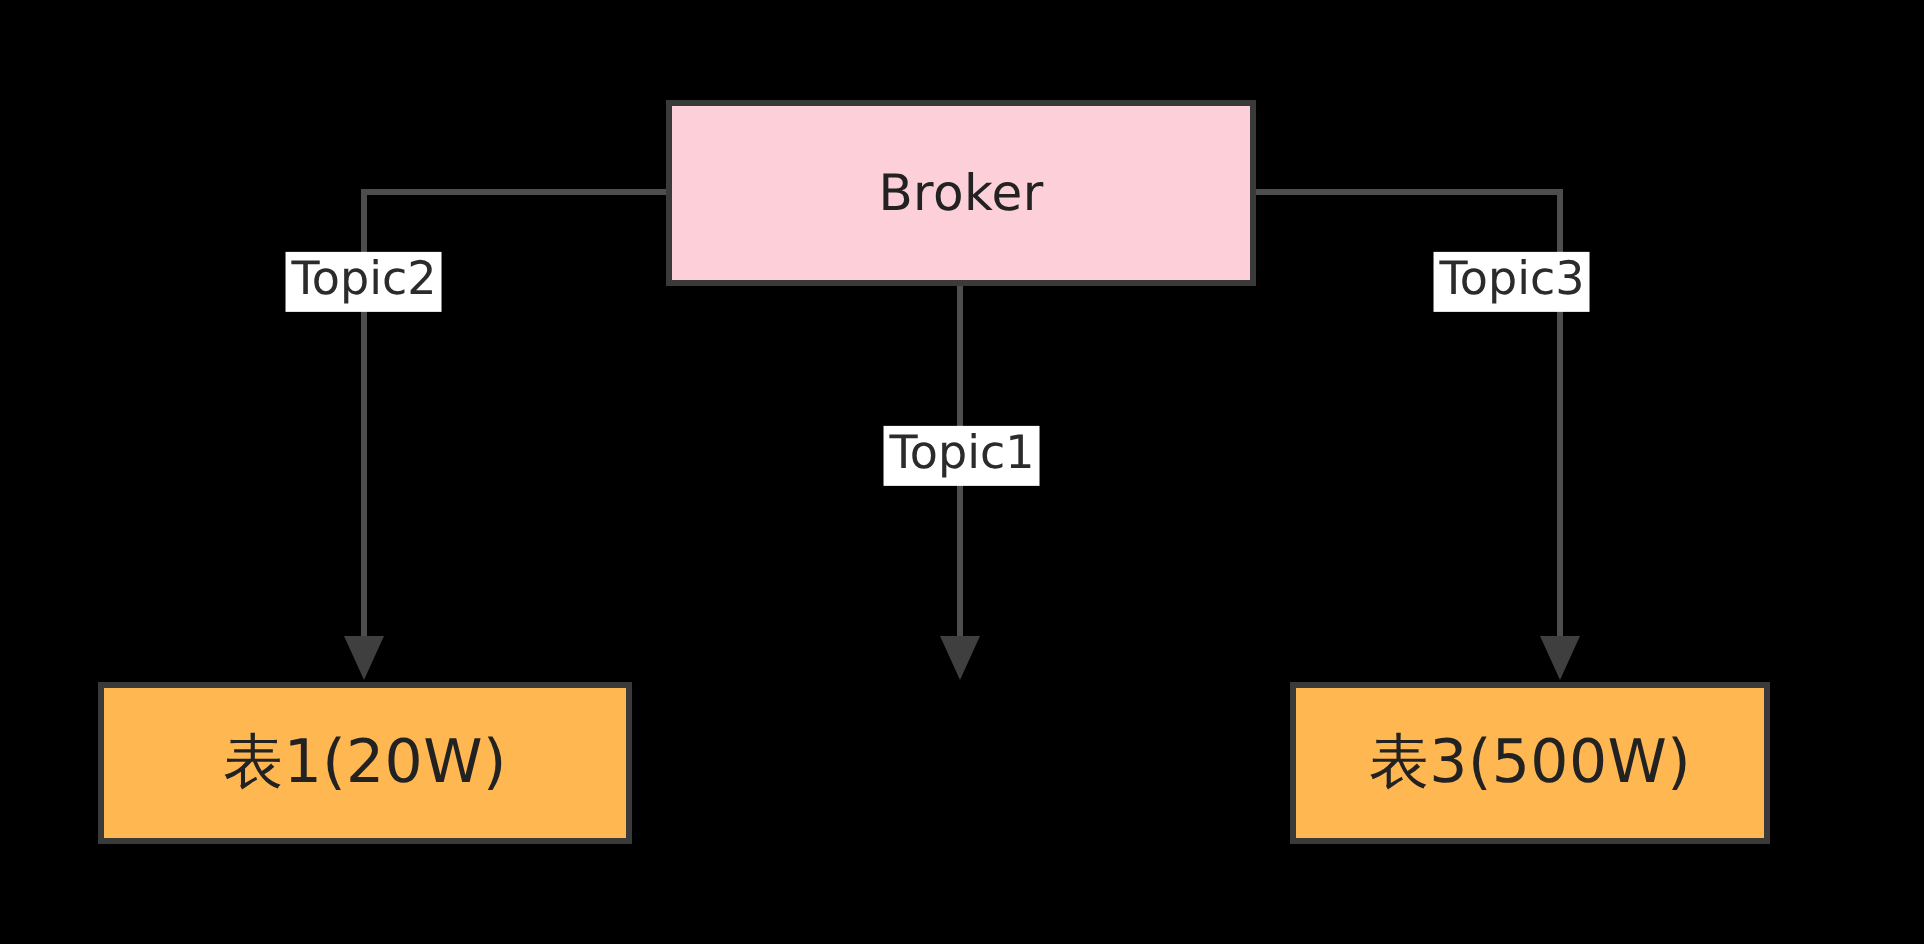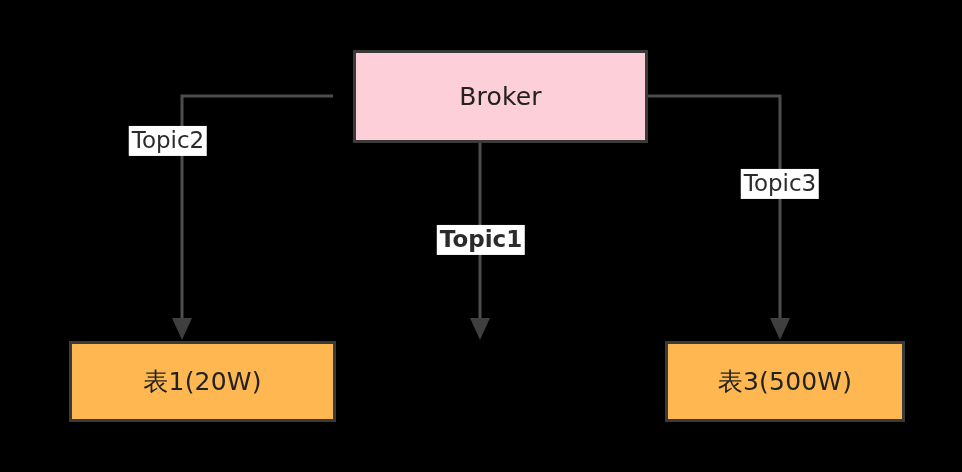--- a/index.html
+++ b/index.html
@@ -17,35 +17,34 @@
   }
   .node {
     position: absolute;
     box-sizing: border-box;
     border: 3px solid #3a3a3a;
     display: flex;
     align-items: center;
     justify-content: center;
     color: #222222;
     letter-spacing: 0.2px;
-    margin-left: 20px;
   }
   .node-broker {
     left: 333px;
     top: 50px;
     width: 295px;
     height: 93px;
     background: #fccfd9;
     font-size: 25px;
   }
   .node-table {
     top: 341px;
     height: 81px;
     background: #ffb752;
-    font-size: 25px;
+    font-size: 30px;
   }
   #node-table-1 { left: 49px;  width: 267px; }
   #node-table-2 { left: 348px; width: 264px; }
   #node-table-3 { left: 645px; width: 240px; }
 
   .edge-svg {
     position: absolute;
     left: 0;
     top: 0;
     width: 962px;
@@ -64,23 +63,23 @@
   .edge-label {
     position: absolute;
     background: #ffffff;
     color: #2b2b2b;
     font-size: 23px;
     line-height: 1.18;
     padding: 1px 3px 2px 3px;
     white-space: nowrap;
     transform: translate(-50%, -50%);
   }
-  #edge-label-topic2 { left: 168px; top: 141px; }
-  #edge-label-topic1 { left: 481px; top: 240px; font-weight: bold; }
-  #edge-label-topic3 { left: 780px; top: 141px; margin-top: 43px; }
+  #edge-label-topic2 { left: 182px; top: 141px; }
+  #edge-label-topic1 { left: 481px; top: 228px; }
+  #edge-label-topic3 { left: 756px; top: 141px; }
 </style>
 </head>
 <body>
 
 <div id="canvas">
 
   <svg class="edge-svg" viewBox="0 0 962 472" xmlns="http://www.w3.org/2000/svg">
 
     <g>
       <path class="edge-line" d="M 333 96 L 182 96 L 182 320"></path>

